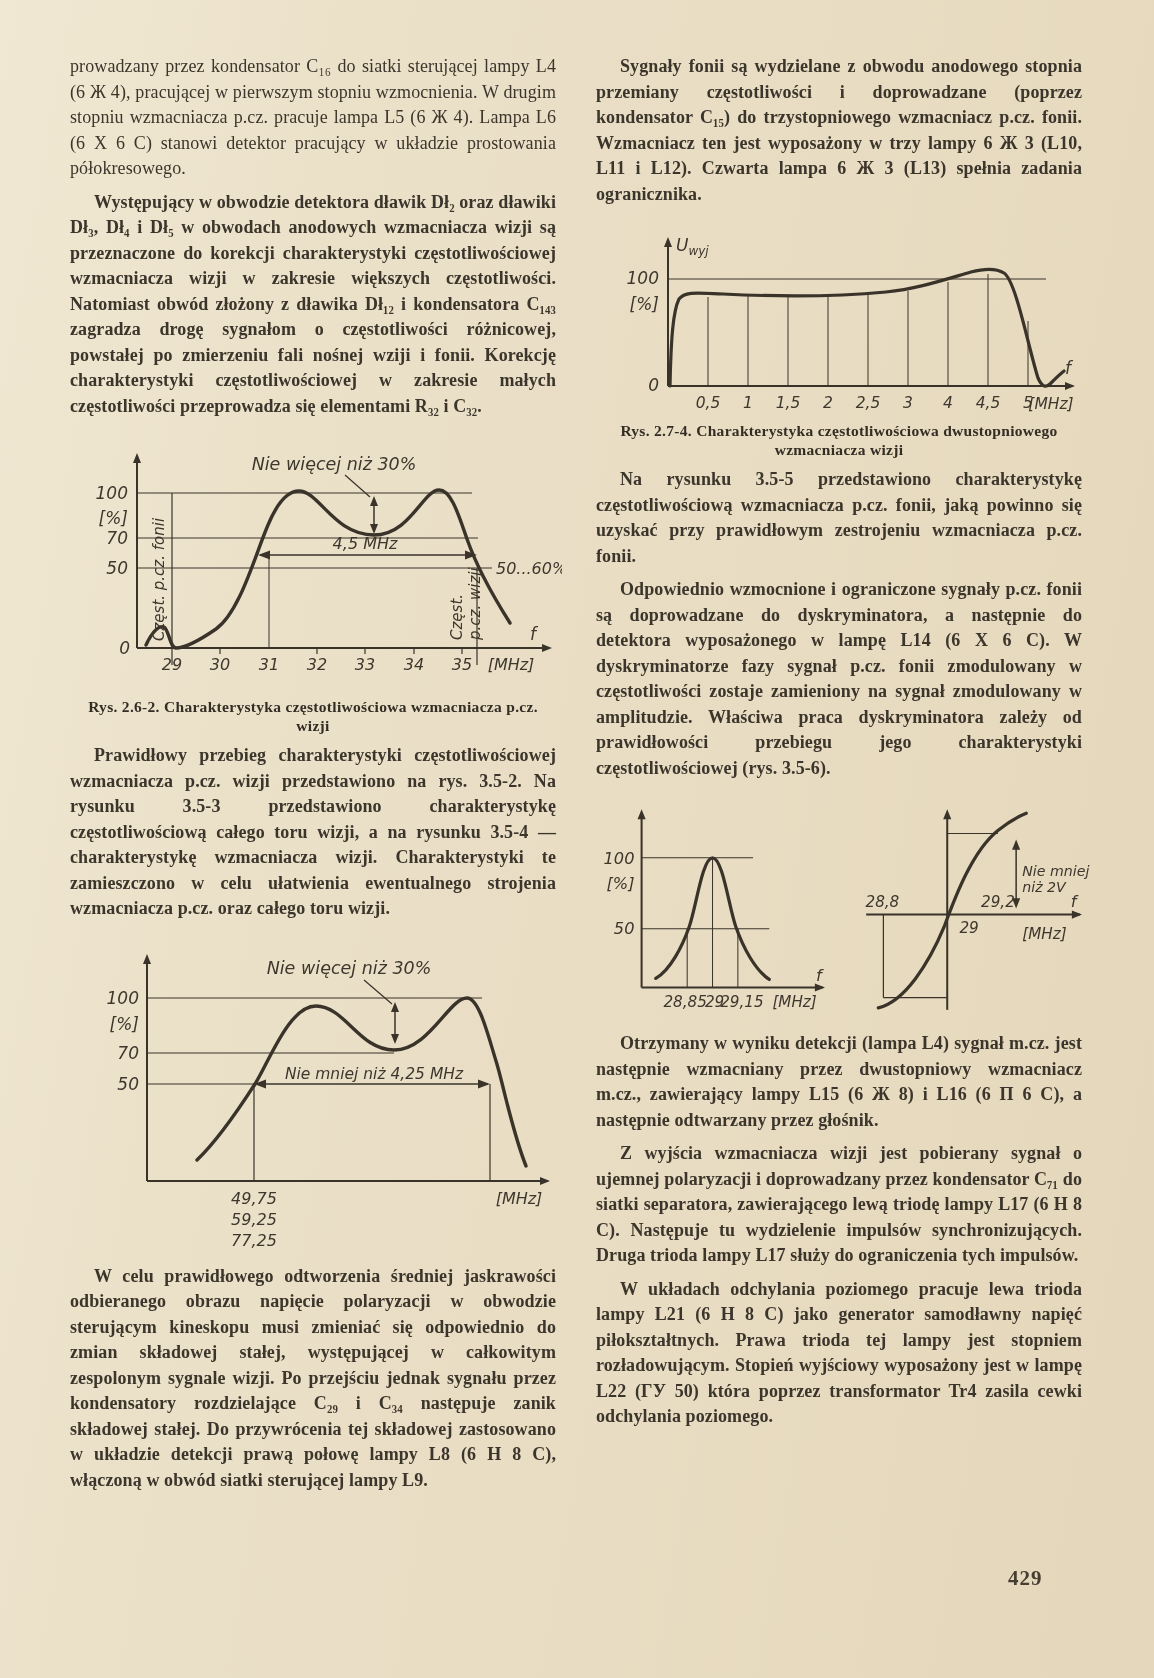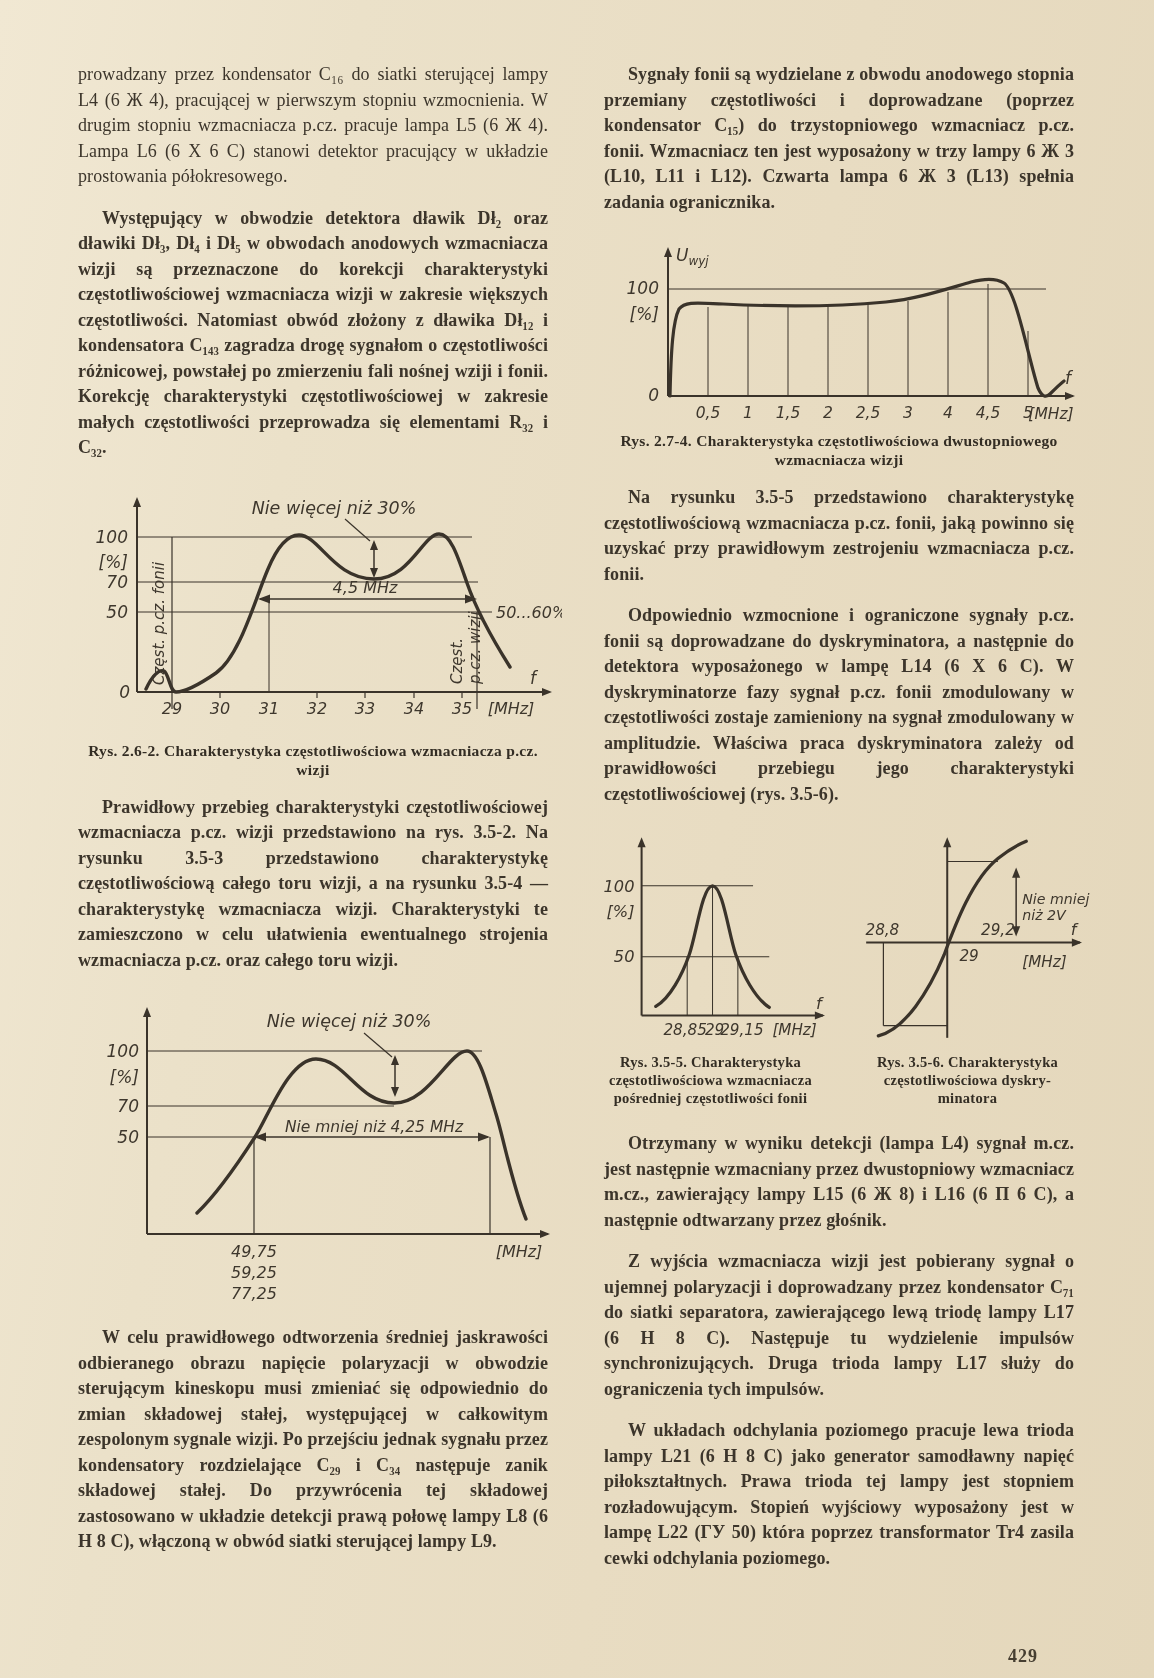--- a/index.html
+++ b/index.html
@@ -2,31 +2,31 @@
 <html><head>
 <meta charset="utf-8">
 <style>
   html,body{margin:0;padding:0;background:#d8cdb4;}
   .page{position:relative;width:1154px;height:1678px;overflow:hidden;
         background:linear-gradient(100deg,#f1e8d3 0%,#ebe1c9 25%,#e8dcc2 60%,#e4d7bb 100%);
         font-family:"Liberation Serif",serif;color:#3c352b;}
   .col{position:absolute;top:46px;width:502px;}
   .col-left{left:62px;}
   .col-right{left:588px;}
-  p.body{font-size:18px;line-height:25.5px;text-align:justify;margin:16px;letter-spacing:.1px;}
+  p.body{font-size:18px;line-height:25.5px;text-align:justify;margin:8px;letter-spacing:.1px;}
   p.indent{text-indent:24px;font-weight:bold;}
   .fig{margin:14px 0 6px 0;}
   .caption{font-weight:bold;font-size:15.5px;line-height:19px;text-align:center;
            white-space:pre-line;color:#332d24;letter-spacing:.3px;margin:2px 0 8px 0;}
   .figrow{display:flex;gap:12px;margin-top:14px;}
   .figcell{width:245px;}
   .figcell .caption{font-size:14.5px;line-height:18px;}
   svg text{font-family:"DejaVu Sans",sans-serif;font-style:italic;fill:#3e372d;}
   svg{display:block;}
-  .pagenum{position:absolute;top:1646px;left:1008px;font-size:18px;letter-spacing:1px;
+  .pagenum{position:absolute;top:1566px;left:1008px;font-size:21px;letter-spacing:1px;
            color:#463e31;font-weight:bold;}
 </style>
 </head>
 <body>
 
 <div class="page">
 
   <div class="col col-left">
     <p class="body">prowadzany przez kondensator C₁₆ do siatki sterującej lampy L4 (6 Ж 4), pracującej w pierwszym stopniu wzmocnienia. W drugim stopniu wzmacniacza p.cz. pracuje lampa L5 (6 Ж 4). Lampa L6 (6 X 6 C) stanowi detektor pracujący w układzie prostowania półokresowego.</p>
     <p class="body indent">Występujący w obwodzie detektora dławik Dł₂ oraz dławiki Dł₃, Dł₄ i Dł₅ w obwodach anodowych wzmacniacza wizji są przeznaczone do korekcji charakterystyki częstotliwościowej wzmacniacza wizji w zakresie większych częstotliwości. Natomiast obwód złożony z dławika Dł₁₂ i kondensatora C₁₄₃ zagradza drogę sygnałom o częstotliwości różnicowej, powstałej po zmierzeniu fali nośnej wziji i fonii. Korekcję charakterystyki częstotliwościowej w zakresie małych częstotliwości przeprowadza się elementami R₃₂ i C₃₂.</p>
@@ -193,23 +193,20 @@
           </g>
           <text x="45" y="68" text-anchor="end" font-size="16">100</text>
           <text x="45" y="93" text-anchor="end" font-size="16">[%]</text>
           <text x="45" y="137" text-anchor="end" font-size="16">50</text>
           <text x="95" y="209" text-anchor="middle" font-size="15">28,85</text>
           <text x="124" y="209" text-anchor="middle" font-size="15">29</text>
           <text x="151" y="209" text-anchor="middle" font-size="15">29,15</text>
           <text x="203" y="209" text-anchor="middle" font-size="15">[MHz]</text>
           <text x="224" y="184" font-size="16">f</text>
         </svg>
-        <div class="caption">Rys. 3.5-5. Charakterystyka
-częstotliwościowa wzmacniacza
-pośredniej częstotliwości fonii</div>
       </div>
 
       <div class="figcell">
         <svg width="245" height="228" viewBox="0 0 240 225">
           <g stroke="#3a332a" fill="none">
             <line x1="100" y1="212" x2="100" y2="20" stroke-width="2"></line>
             <line x1="20" y1="118" x2="231" y2="118" stroke-width="2"></line>
             <line x1="100" y1="38" x2="150" y2="38" stroke-width="1.2"></line>
             <line x1="37" y1="200" x2="100" y2="200" stroke-width="1.2"></line>
             <line x1="37" y1="118" x2="37" y2="200" stroke-width="1.2"></line>
@@ -223,23 +220,20 @@
             <polygon points="168,112 164,102 172,102"></polygon>
           </g>
           <text x="36" y="111" text-anchor="middle" font-size="15">28,8</text>
           <text x="112" y="136" font-size="15">29</text>
           <text x="150" y="111" text-anchor="middle" font-size="15">29,2</text>
           <text x="174" y="80" font-size="14">Nie mniej</text>
           <text x="174" y="96" font-size="14">niż 2V</text>
           <text x="222" y="111" font-size="16">f</text>
           <text x="196" y="142" text-anchor="middle" font-size="15">[MHz]</text>
         </svg>
-        <div class="caption">Rys. 3.5-6. Charakterystyka
-częstotliwościowa dyskry-
-minatora</div>
       </div>
     </div>
 
     <p class="body indent">Otrzymany w wyniku detekcji (lampa L4) sygnał m.cz. jest następnie wzmacniany przez dwustopniowy wzmacniacz m.cz., zawierający lampy L15 (6 Ж 8) i L16 (6 П 6 C), a następnie odtwarzany przez głośnik.</p>
     <p class="body indent">Z wyjścia wzmacniacza wizji jest pobierany sygnał o ujemnej polaryzacji i doprowadzany przez kondensator C₇₁ do siatki separatora, zawierającego lewą triodę lampy L17 (6 H 8 C). Następuje tu wydzielenie impulsów synchronizujących. Druga trioda lampy L17 służy do ograniczenia tych impulsów.</p>
     <p class="body indent">W układach odchylania poziomego pracuje lewa trioda lampy L21 (6 H 8 C) jako generator samodławny napięć piłokształtnych. Prawa trioda tej lampy jest stopniem rozładowującym. Stopień wyjściowy wyposażony jest w lampę L22 (ГУ 50) która poprzez transformator Tr4 zasila cewki odchylania poziomego.</p>
   </div>
 
   <div class="pagenum">429</div>
 </div>

